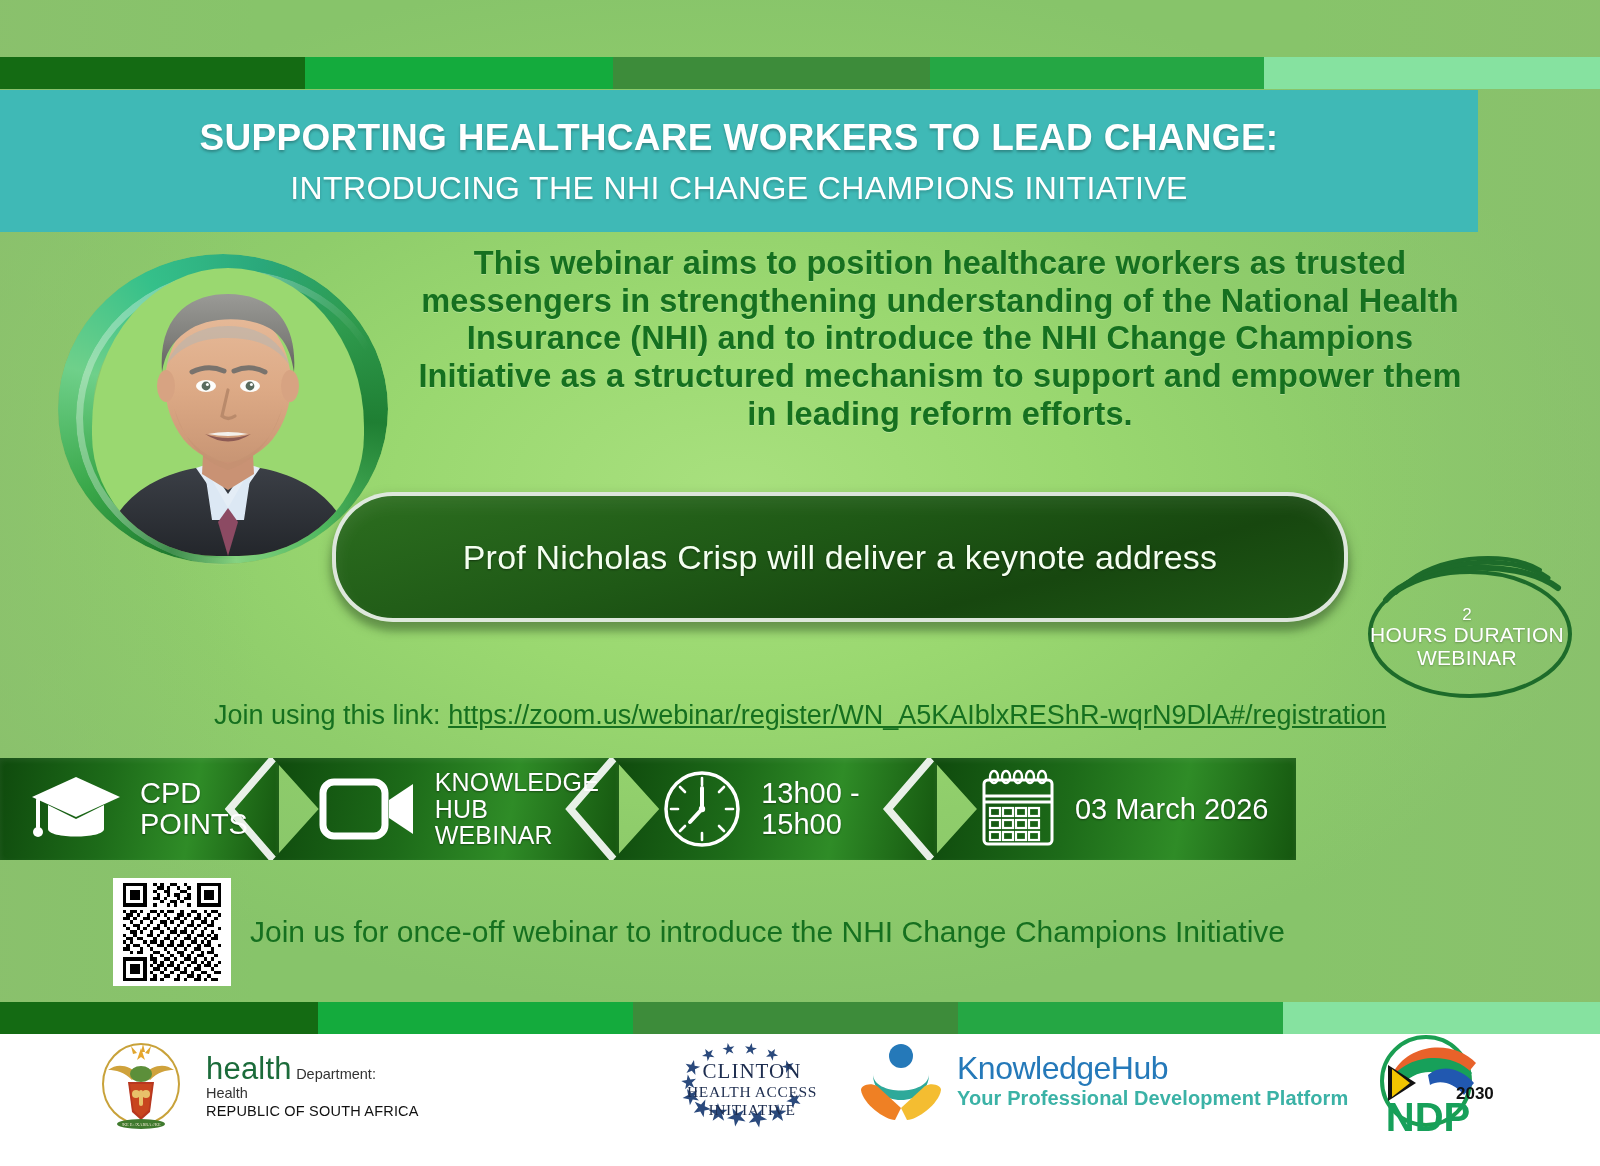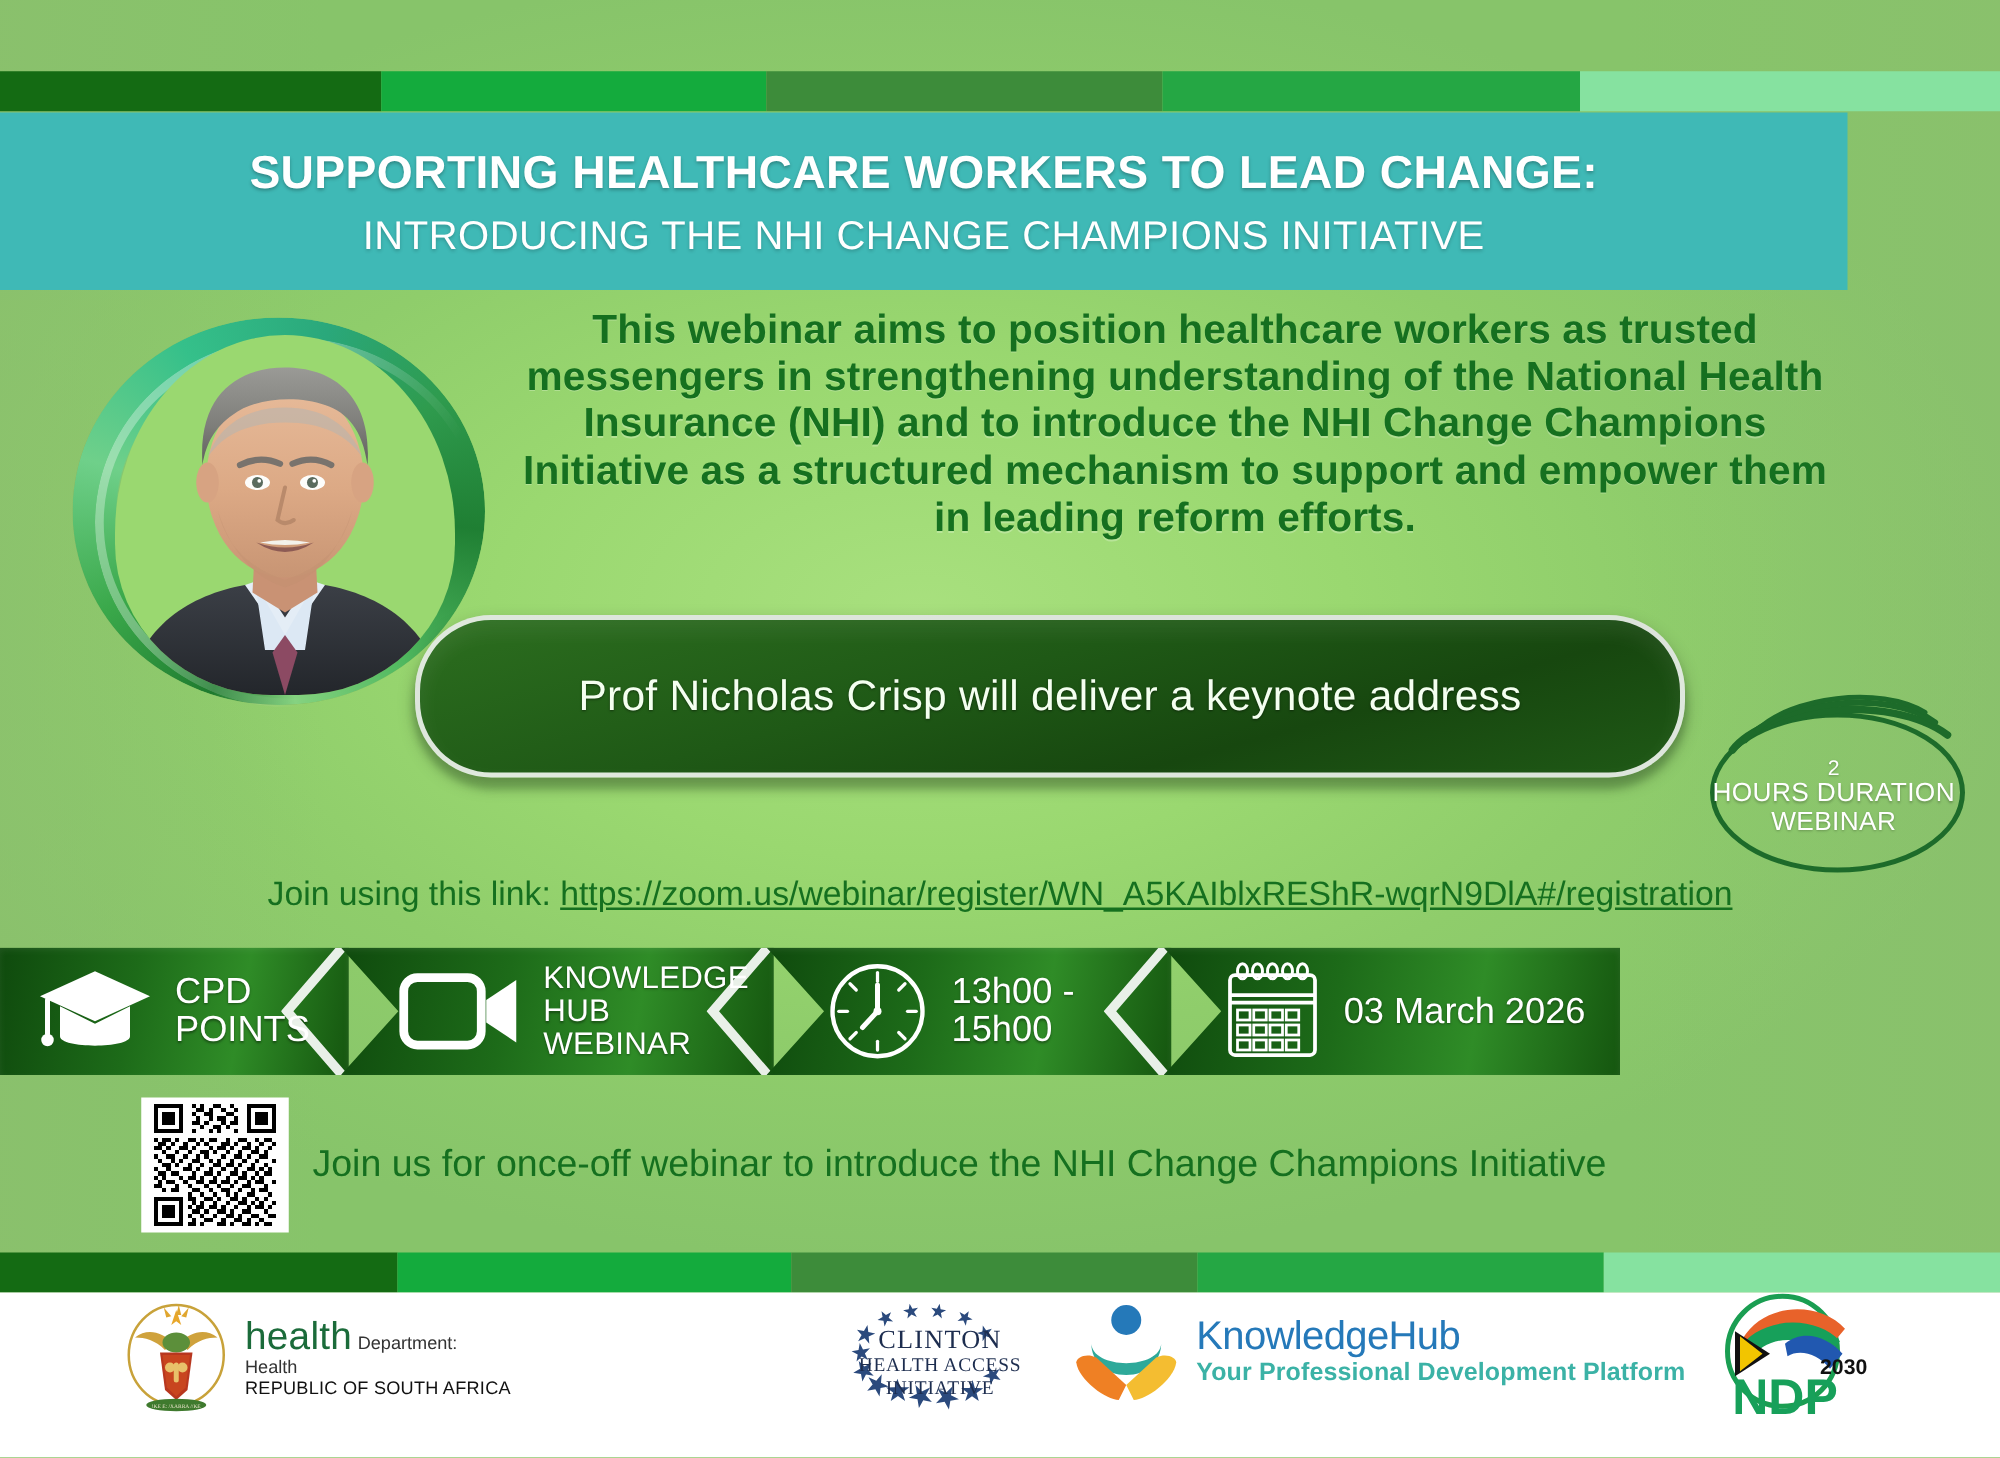--- a/index.html
+++ b/index.html
@@ -148,21 +148,21 @@
   .tagline{
     position:absolute;left:250px;top:915px;width:1200px;
     color:#15701f;font-size:30px;white-space:nowrap;
   }
 
   
   .footer{
     position:absolute;left:0;top:1034px;width:1600px;height:132px;background:#ffffff;
     display:flex;align-items:center;
   }
-  .f-health{position:absolute;left:100px;top:1040px;display:flex;align-items:center;gap:14px;}
+  .f-health{position:absolute;left:100px;top:1040px;display:flex;align-items:center;gap:24px;}
   .f-health .crest{width:82px;height:92px;}
   .f-health .txt{line-height:1;}
   .f-health .h1{color:#1b6b3a;font-size:31px;font-weight:normal;letter-spacing:.2px;}
   .f-health .rule{width:196px;height:2px;background:#222;margin:8px 0 7px 0;}
   .f-health .h2{color:#333;font-size:14.5px;line-height:1.28;}
   .f-health .h3{color:#111;font-size:14.5px;font-weight:normal;letter-spacing:.2px;}
 
   .f-chai{position:absolute;left:670px;top:1036px;width:160px;height:96px;}
   .f-chai svg{display:block;}
 

